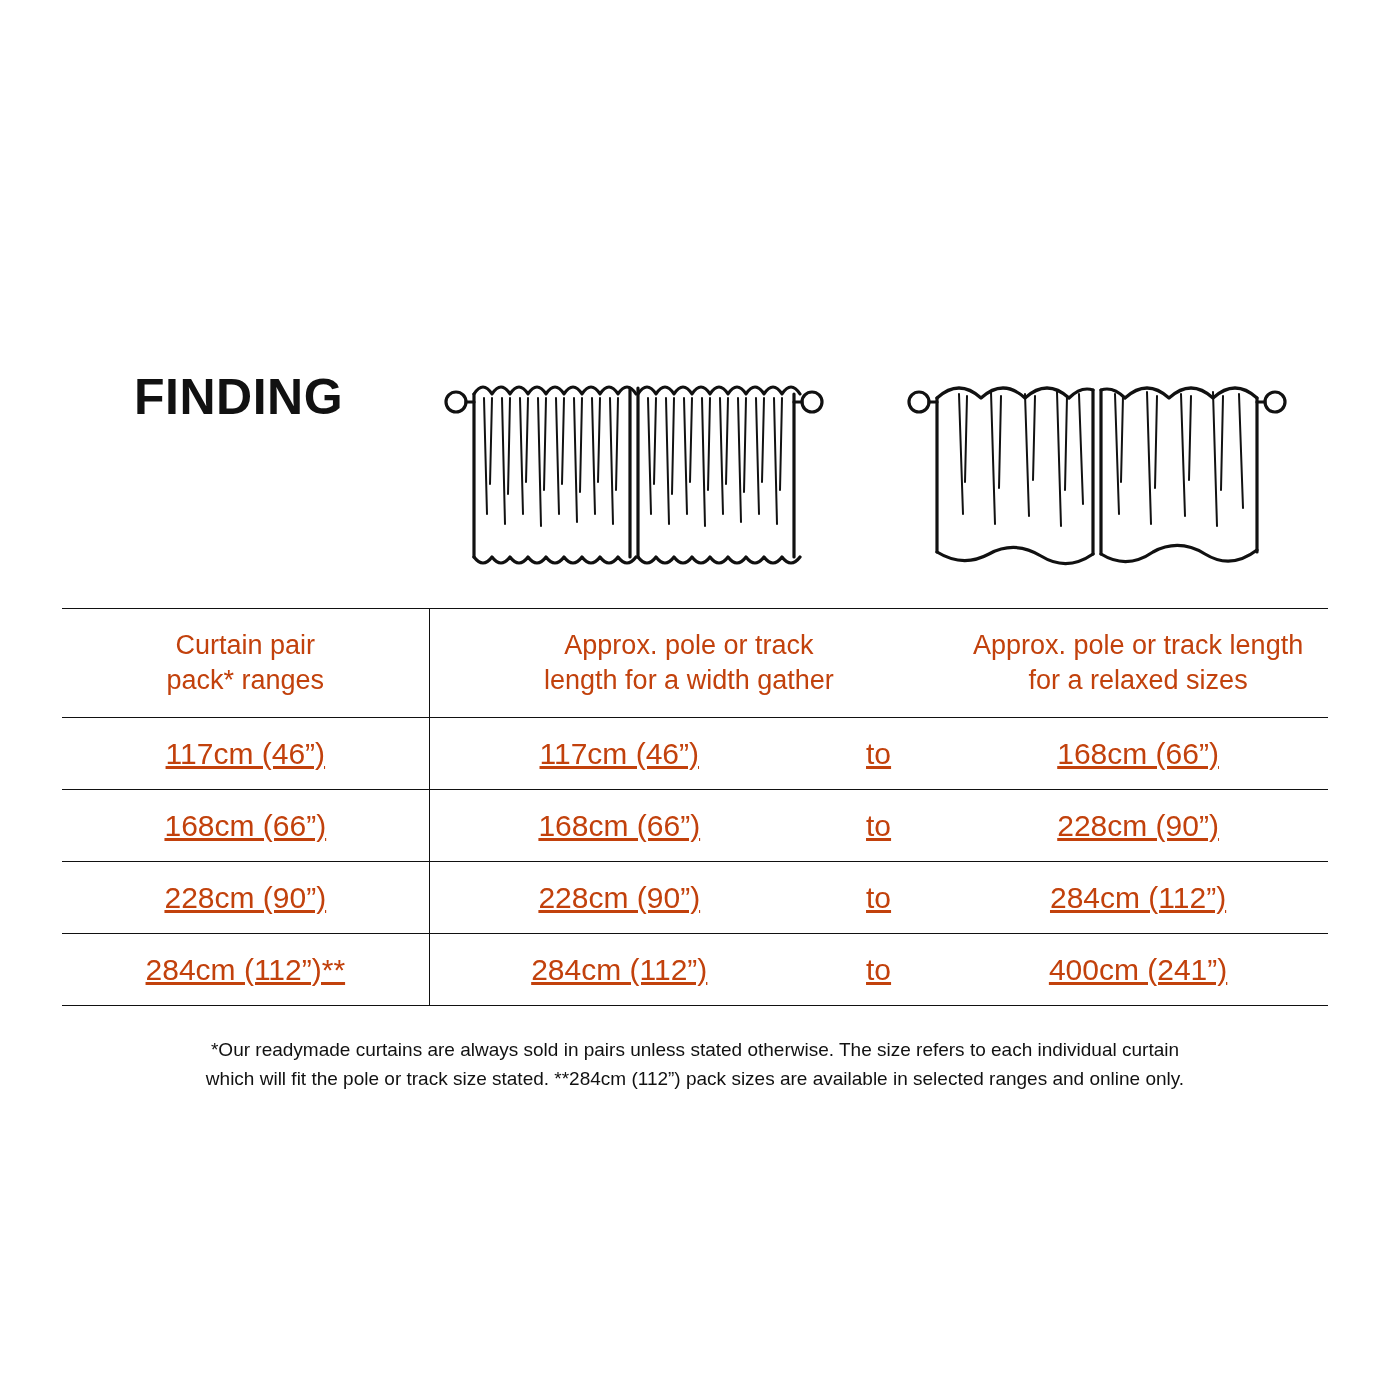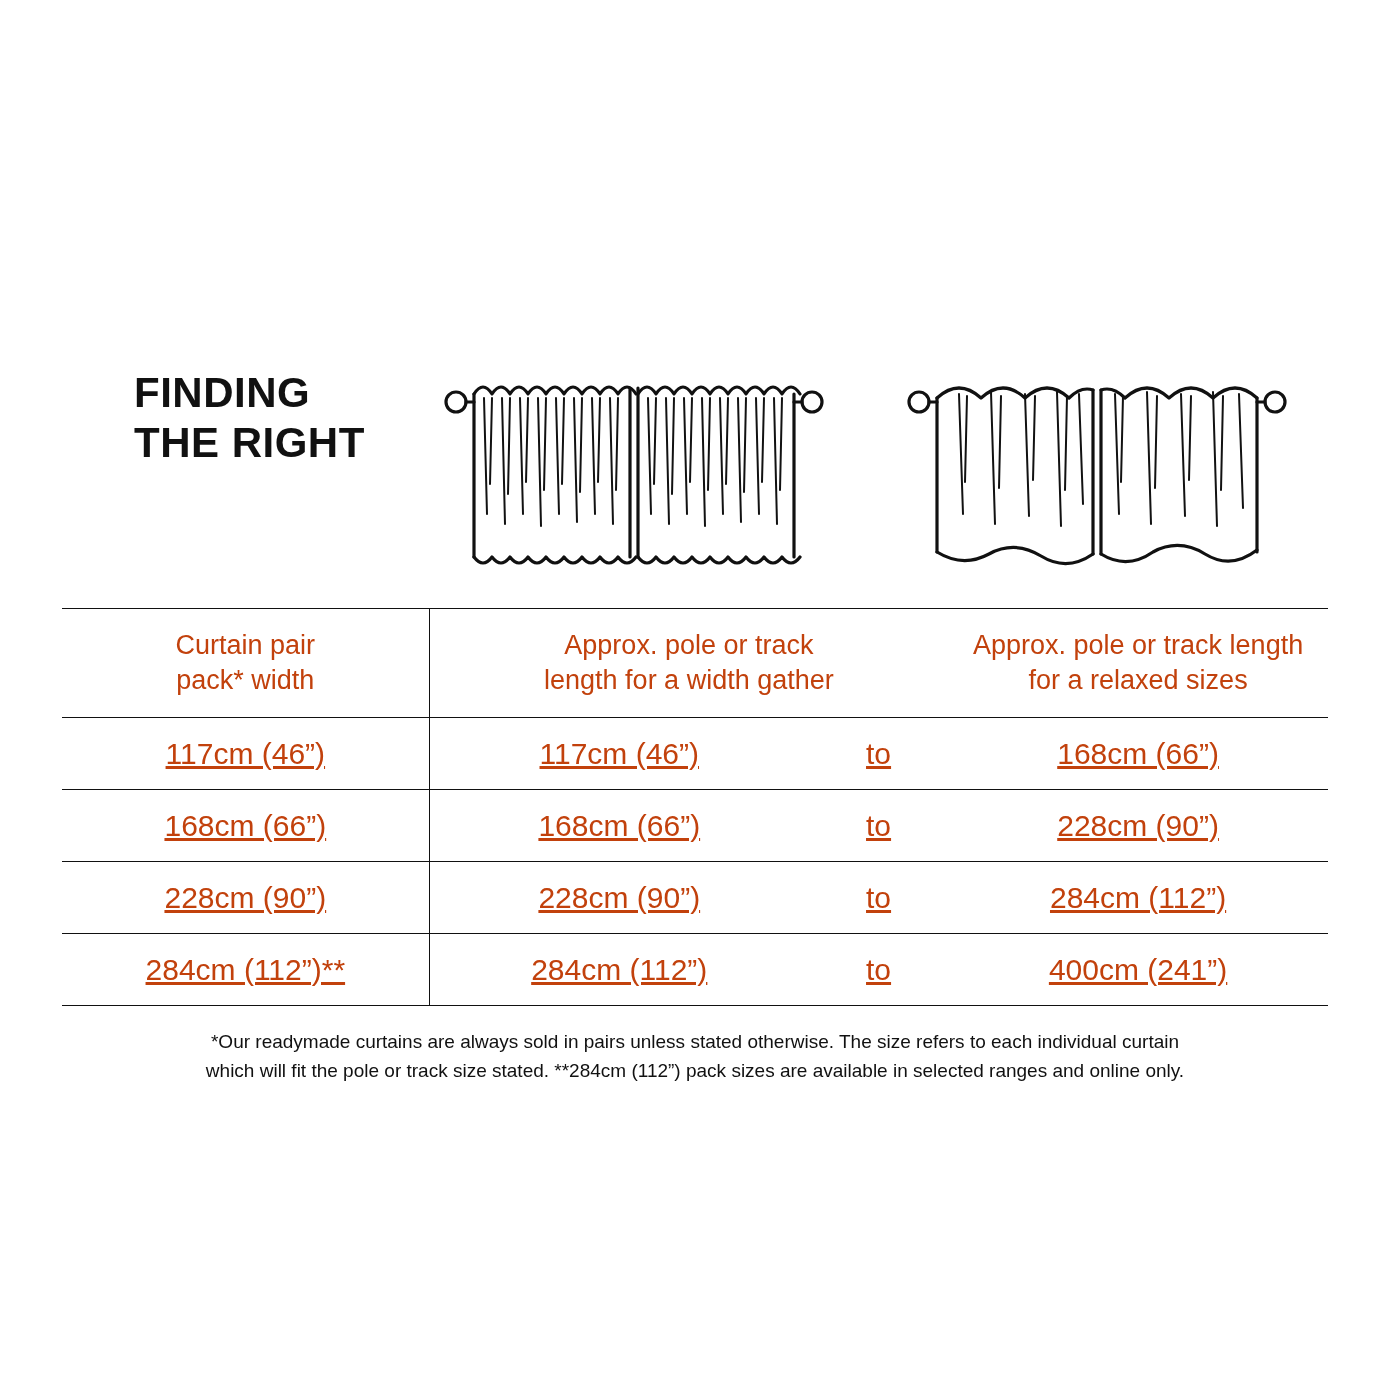--- a/index.html
+++ b/index.html
@@ -30,21 +30,21 @@
   
   .header-row {
     display: flex;
     align-items: flex-start;
     height: 248px;
   }
   .title {
     width: 340px;
     padding-left: 72px;
     box-sizing: border-box;
-    font-size: 42px;
+    font-size: 50px;
     line-height: 1.18;
     font-weight: bold;
     letter-spacing: 0.5px;
     color: #111111;
     padding-top: 8px;
   }
   .title div { white-space: nowrap; }
 
   .illus {
     flex: 1;
@@ -88,38 +88,37 @@
   .col-b { width: 30%; }
   .col-to { width: 11%; }
   .col-c { width: 30%; }
   .vline {
     border-left: 1.5px solid #111111;
   }
   .to-cell { font-size: 28px; }
 
   
   .footnote {
-    margin-top: 22px;
+    margin-top: 30px;
     text-align: center;
     font-size: 19px;
     line-height: 1.5;
     color: #111111;
     padding: 0 60px;
   }
 </style>
 </head>
 <body>
 
 <div class="page">
   <div class="content">
 
     <div class="header-row">
       <div class="title">
         <div>FINDING</div>
-        <div>THE RIGHT</div>
       </div>
 
       <div class="illus">
 
         <svg width="380" height="215" viewBox="0 0 380 215">
           <g fill="none" stroke="#111111" stroke-width="3.2" stroke-linecap="round" stroke-linejoin="round">
 
             <circle cx="12" cy="38" r="10"></circle>
             <circle cx="368" cy="38" r="10"></circle>
             <line x1="22" y1="38" x2="30" y2="38"></line>
@@ -199,21 +198,21 @@
       <colgroup>
         <col class="col-a">
           <col class="col-b">
           <col class="col-to">
           <col class="col-c">
       </colgroup>
       <thead>
         <tr>
           <th>
             <div>Curtain pair</div>
-            <div>pack* width</div>
+            <div>pack* ranges</div>
           </th>
           <th colspan="2" class="vline">
             <div>Approx. pole or track</div>
             <div>length for a width gather</div>
           </th>
           <th>
             <div>Approx. pole or track length</div>
             <div>for a relaxed sizes</div>
           </th>
         </tr>

